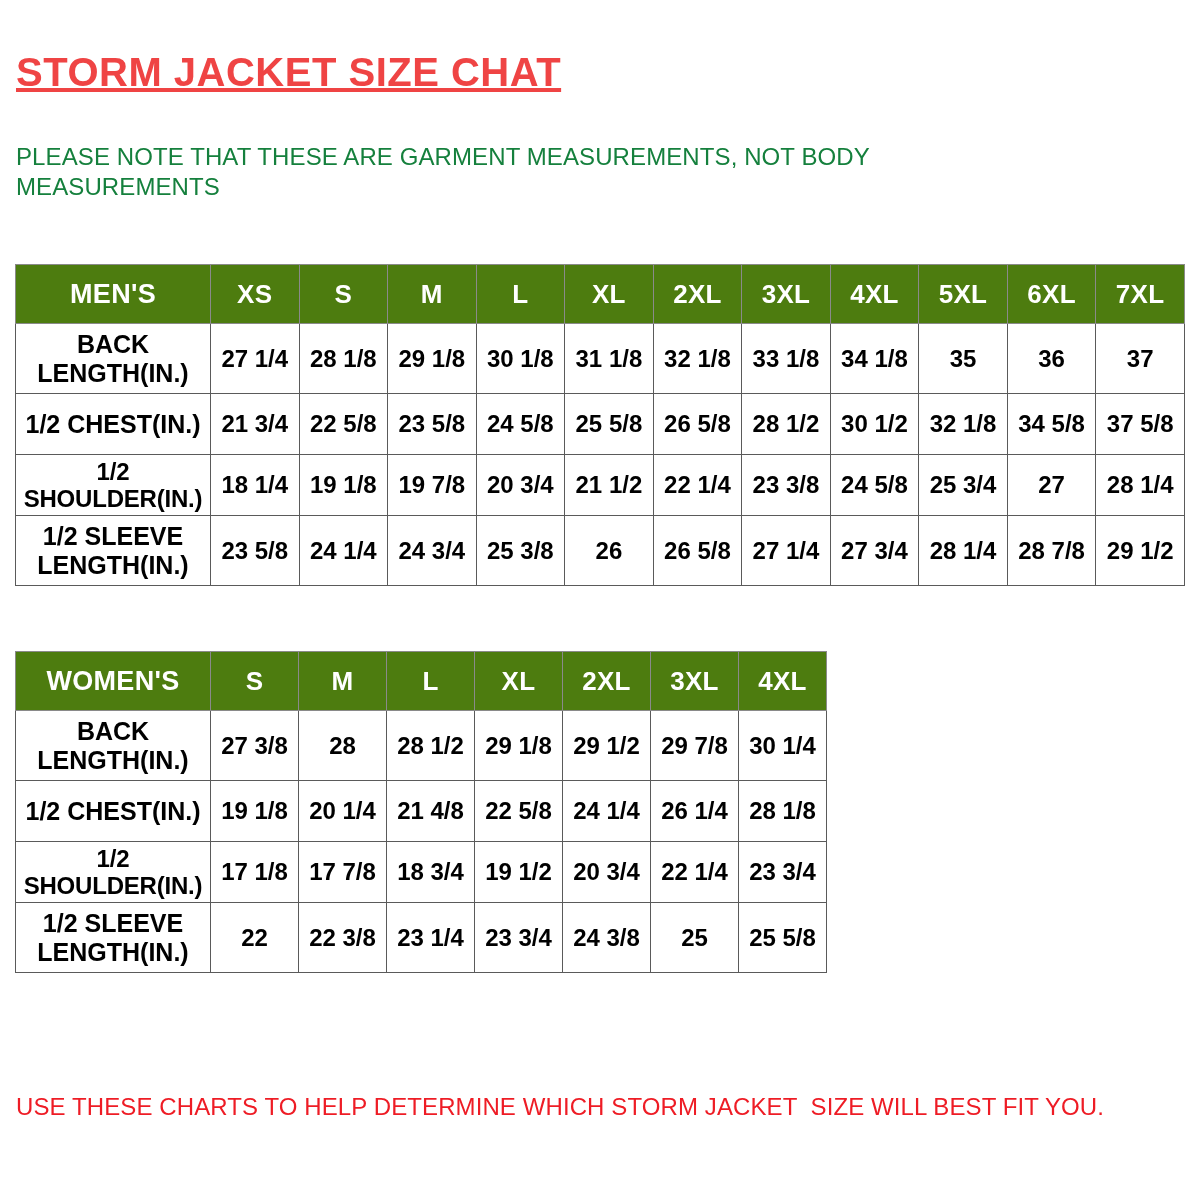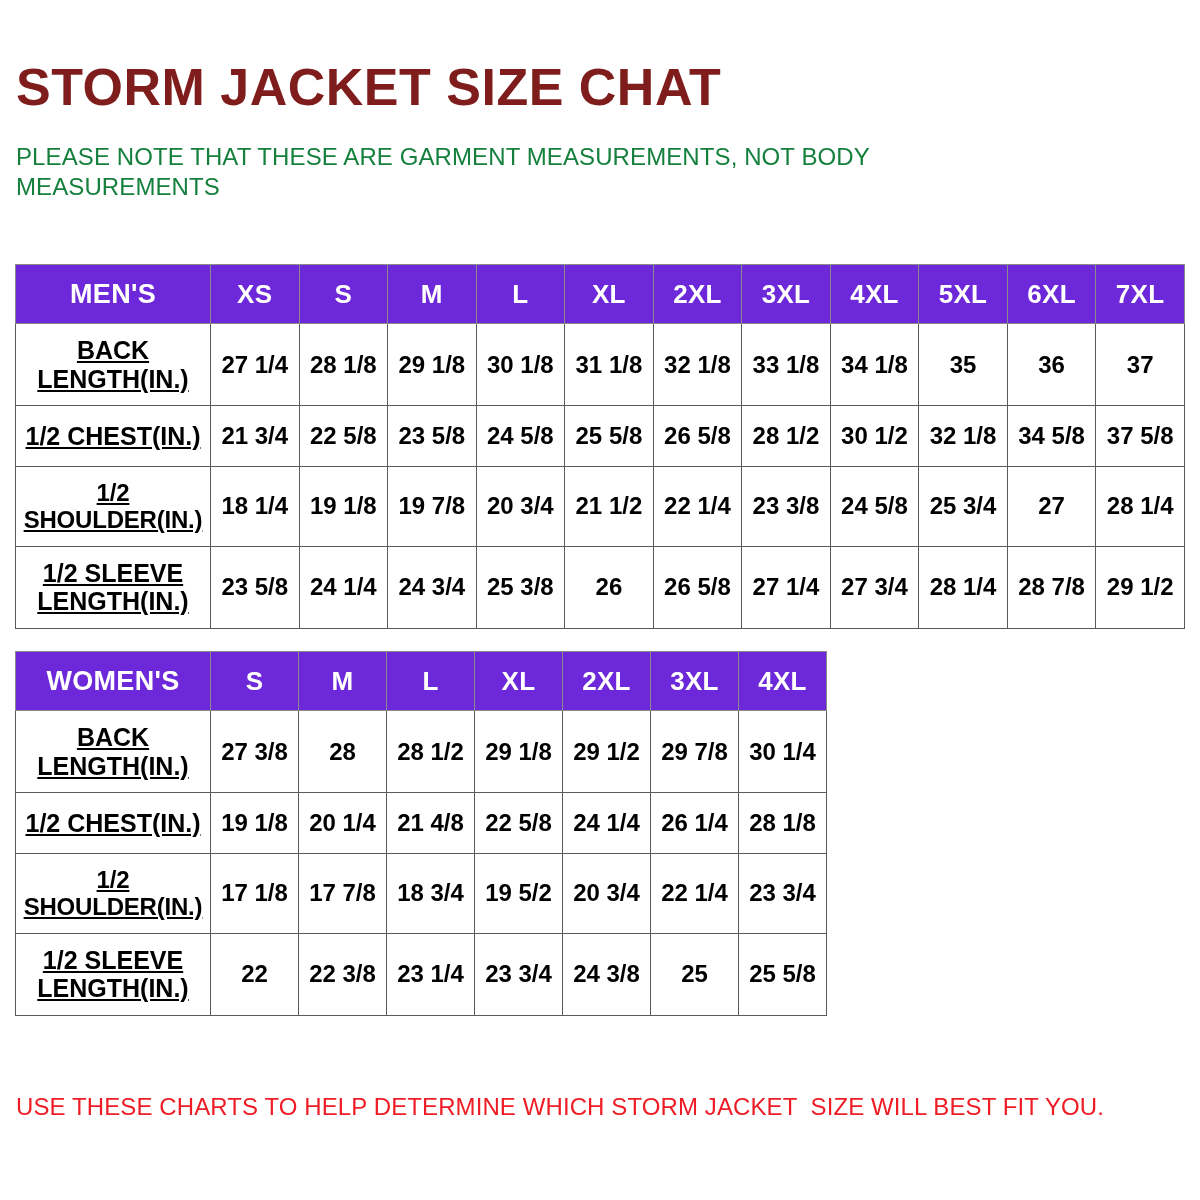--- a/index.html
+++ b/index.html
@@ -21,26 +21,27 @@
     width: 1200px;
     height: 1200px;
     box-sizing: border-box;
   }
 
   
   .title {
     position: absolute;
     left: 16px;
     top: 24px;
-    font-size: 52px;
+    font-size: 40px;
     font-weight: bold;
     letter-spacing: 0.5px;
     line-height: 1.08;
     white-space: nowrap;
-    color: #7f1d1d;
+    color: #ef4444;
+    text-decoration: underline;
   }
 
   
   .note {
     position: absolute;
     left: 16px;
     top: 118px;
     width: 1010px;
     font-size: 24px;
     font-weight: normal;
@@ -59,21 +60,21 @@
   .size-table td, .size-table th {
     border: 1px solid #7a7a7a;
     text-align: center;
     vertical-align: middle;
     padding: 0;
     font-weight: bold;
   }
 
   
   .size-table thead th {
-    background: #6d28d9;
+    background: #4d7c0f;
     color: #ffffff;
     font-size: 26px;
     height: 58px;
     border: 1px solid #8a8a8a;
     font-weight: bold;
     letter-spacing: 0.3px;
   }
   .size-table thead th.hdr-label {
     font-size: 27px;
   }
@@ -82,23 +83,22 @@
   .size-table tbody td {
     font-size: 24px;
     color: #000000;
     background: #ffffff;
     font-weight: bold;
     border: 1px solid #5a5a5a;
   }
   .size-table tbody td.row-label {
     font-size: 25px;
     line-height: 1.14;
-    padding: 12px 2px;
+    padding: 0 2px;
     white-space: pre-line;
-    text-decoration: underline;
   }
   .size-table tbody td.row-label.tight {
     font-size: 24px;
     letter-spacing: -0.2px;
     margin-top: 48px;
   }
 
   
   #men-table {
     left: 15px;
@@ -278,21 +278,21 @@
           <td>22 5/8</td>
           <td>24 1/4</td>
           <td>26 1/4</td>
           <td>28 1/8</td>
         </tr>
         <tr>
           <td class="row-label tight">1/2 SHOULDER(IN.)</td>
           <td>17 1/8</td>
           <td>17 7/8</td>
           <td>18 3/4</td>
-          <td>19 5/2</td>
+          <td>19 1/2</td>
           <td>20 3/4</td>
           <td>22 1/4</td>
           <td>23 3/4</td>
         </tr>
         <tr class="tall">
           <td class="row-label">1/2 SLEEVE
 LENGTH(IN.)</td>
           <td>22</td>
           <td>22 3/8</td>
           <td>23 1/4</td>

